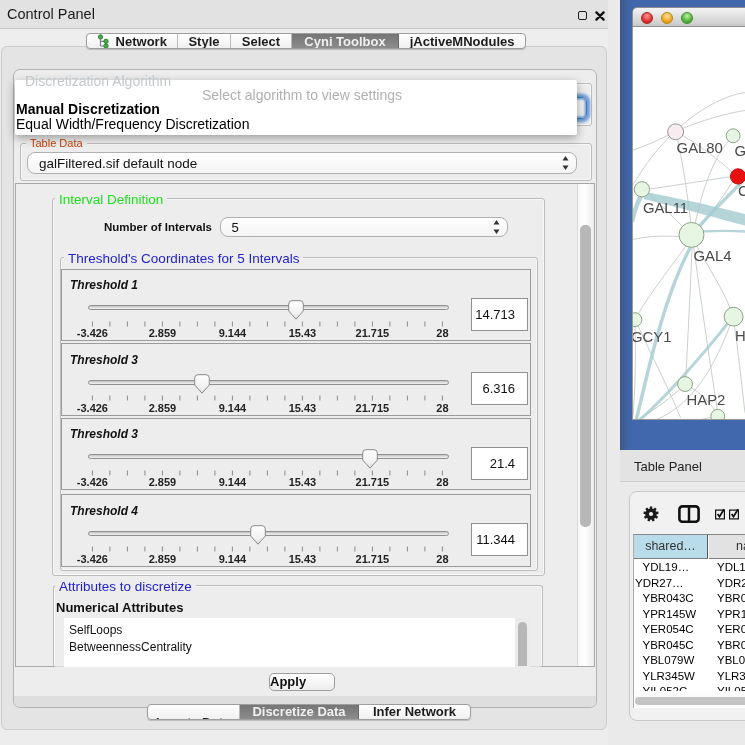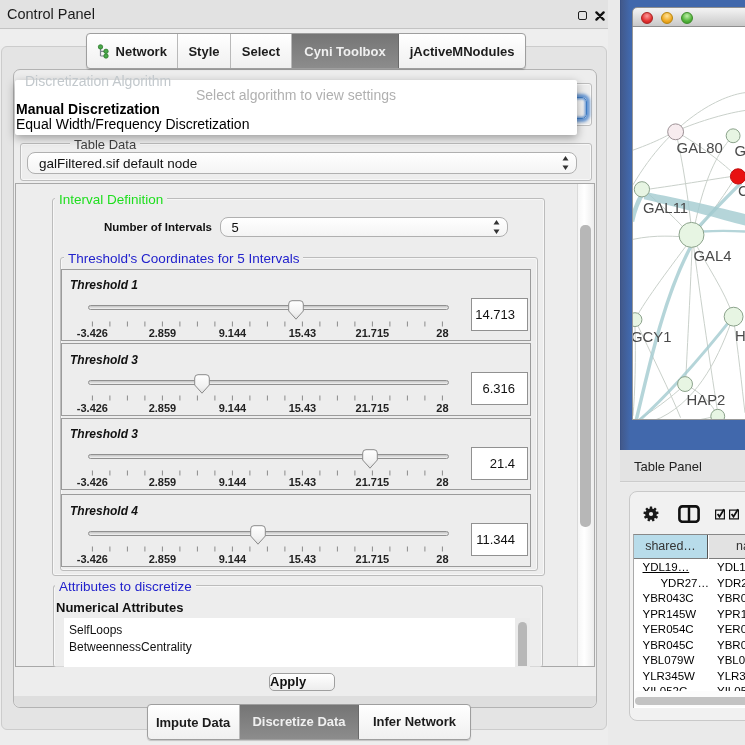--- a/index.html
+++ b/index.html
@@ -10,21 +10,21 @@
 
 
 #cpbar { left:0; top:0; width:616px; height:29px; background:#e2e2e2;
   border-bottom:1px solid #c3c3c3; }
 #cpbar .t { position:absolute; left:7px; top:6px; font-size:14.5px; color:#1a1a1a; }
 #floatbtn { position:absolute; left:578px; top:11px; width:9px; height:9px;
   border:1.5px solid #1d1d1d; border-radius:2px; }
 
 
 .seg { display:flex; border:1px solid #9e9e9e; border-radius:4px;
-  background:linear-gradient(#ffffff,#f0f0f0); height:36px; overflow:hidden;
+  background:linear-gradient(#ffffff,#f0f0f0); height:16px; overflow:hidden;
   box-shadow:0 1px 1px rgba(0,0,0,.18);text-align:center; }
 .seg .s { display:flex; align-items:center; justify-content:center;
   font-size:13px; font-weight:bold; color:#1c1c1c; border-right:1px solid #b9b9b9;
   white-space:nowrap; }
 .seg .s:last-child { border-right:none; }
 .seg .sel { background:linear-gradient(#757575,#8c8c8c); color:#f0f0f0;
   border-right:1px solid #6a6a6a; }
 
 
 #outer { left:1px; top:46px; width:606px; height:684px; background:#e4e4e4;
@@ -109,33 +109,33 @@
 </div>
 
 <div class="group" style="left:20px; top:83px; width:572px; height:43px;"></div>
 <div class="abs" style="left:25px; top:73px; font-size:14px; color:#c2c8cc; z-index:6;">Discretization Algorithm</div>
 <div class="combo" style="left:27px; top:97px; width:560px; height:22px;
   background:linear-gradient(#f6f6f6,#ededed);
   box-shadow:0 0 3px 2.5px rgba(70,130,205,.8), inset 0 0 2px 1.5px rgba(70,130,205,.7);
   border-color:#3f7cc3; border-radius:5px;"></div>
 
 <div class="group" style="left:20px; top:143px; width:572px; height:38px;">
-  <span class="gtitle" style="left:5px; font-size:13px; color:#404040;margin-left:44px;">Table Data</span>
+  <span class="gtitle" style="left:5px; font-size:11px; color:#c2410c;">Table Data</span>
 </div>
 <div class="combo" style="left:27px; top:152px; width:550px; height:22px;">
   <span class="ct" style="font-size:13.5px;">galFiltered.sif default node</span>
   <svg class="arr" viewBox="0 0 7 14">
       <path d="M3.5 0 L6.5 4.5 H0.5 Z M3.5 14 L0.5 9.5 H6.5 Z" fill="#333"></path>
     </svg>
 </div>
 
 <div class="abs" style="left:15px; top:80px; width:562px; height:55px;
   background:#ffffff; border-radius:2px;
   box-shadow:0 3px 10px rgba(0,0,0,.35);"></div>
-<div class="abs" style="left:15px; top:86.5px; width:562px; text-align:center; font-size:14px; color:#b0b0b0;">Select algorithm to view settings</div>
+<div class="abs" style="left:21px; top:86.5px; width:562px; text-align:center; font-size:14px; color:#b0b0b0;">Select algorithm to view settings</div>
 <div class="abs" style="left:16px; top:100.5px; font-size:14px; font-weight:bold; color:#000;">Manual Discretization</div>
 <div class="abs" style="left:16px; top:115.5px; font-size:14px; color:#000;">Equal Width/Frequency Discretization</div>
 
 <div class="abs" id="subpanel" style="left:15px; top:183px; width:580px; height:484px;
   border:1px solid #a8a8a8; background:#ededed;"></div>
 <div class="vscroll" style="left:577px; top:184px; width:17px; height:482px;"></div>
 <div class="vthumb" style="left:580px; top:225px; width:11px; height:302px;"></div>
 
 <div class="group" style="left:52px; top:198px; width:493px; height:378px;">
   <span class="gtitle" style="left:2px; color:#1ede1e;">Interval Definition</span>
@@ -440,22 +440,22 @@
 
 <div class="abs" style="left:633px; top:534px; width:112px; height:174px; background:#fff;
   border-top:1px solid #888; border-left:1px solid #aaa; overflow:hidden;">
   <div style="position:absolute; left:0; top:0; width:74px; height:23.5px; background:#b8dcea;
     border-bottom:1px solid #7d7d7d; border-right:1px solid #555; text-align:center;
     font-size:12.5px; color:#333; line-height:23px;">shared…</div>
   <div style="position:absolute; left:75px; top:0; width:120px; height:23.5px; background:#e2e2e2;
     border-bottom:1px solid #7d7d7d; font-size:12.5px; color:#333; line-height:23px;
     padding-left:27px;">name</div>
   <div id="rows" style="position:absolute; left:0; top:25px; font-size:11.5px; color:#000;">
-<div style="height:15.5px; line-height:15px; white-space:nowrap;"><span style="display:inline-block; width:75px; padding-left:8.5px; box-sizing:border-box;text-decoration:underline;">YDL19…</span><span style="display:inline-block; padding-left:8px;">YDL194W</span></div>
-<div style="height:15.5px; line-height:15px; white-space:nowrap;"><span style="display:inline-block; width:75px; padding-left:1px; box-sizing:border-box;text-align:right;">YDR27…</span><span style="display:inline-block; padding-left:8px;">YDR277C</span></div>
+<div style="height:15.5px; line-height:15px; white-space:nowrap;"><span style="display:inline-block; width:75px; padding-left:8.5px; box-sizing:border-box;">YDL19…</span><span style="display:inline-block; padding-left:8px;">YDL194W</span></div>
+<div style="height:15.5px; line-height:15px; white-space:nowrap;"><span style="display:inline-block; width:75px; padding-left:1px; box-sizing:border-box;">YDR27…</span><span style="display:inline-block; padding-left:8px;">YDR277C</span></div>
 <div style="height:15.5px; line-height:15px; white-space:nowrap;"><span style="display:inline-block; width:75px; padding-left:8.5px; box-sizing:border-box;">YBR043C</span><span style="display:inline-block; padding-left:8px;">YBR043C</span></div>
 <div style="height:15.5px; line-height:15px; white-space:nowrap;"><span style="display:inline-block; width:75px; padding-left:8.5px; box-sizing:border-box;">YPR145W</span><span style="display:inline-block; padding-left:8px;">YPR145W</span></div>
 <div style="height:15.5px; line-height:15px; white-space:nowrap;"><span style="display:inline-block; width:75px; padding-left:8.5px; box-sizing:border-box;">YER054C</span><span style="display:inline-block; padding-left:8px;">YER054C</span></div>
 <div style="height:15.5px; line-height:15px; white-space:nowrap;"><span style="display:inline-block; width:75px; padding-left:8.5px; box-sizing:border-box;">YBR045C</span><span style="display:inline-block; padding-left:8px;">YBR045C</span></div>
 <div style="height:15.5px; line-height:15px; white-space:nowrap;"><span style="display:inline-block; width:75px; padding-left:8.5px; box-sizing:border-box;">YBL079W</span><span style="display:inline-block; padding-left:8px;">YBL079W</span></div>
 <div style="height:15.5px; line-height:15px; white-space:nowrap;"><span style="display:inline-block; width:75px; padding-left:8.5px; box-sizing:border-box;">YLR345W</span><span style="display:inline-block; padding-left:8px;">YLR345W</span></div>
 <div style="height:15.5px; line-height:15px; white-space:nowrap;"><span style="display:inline-block; width:75px; padding-left:8.5px; box-sizing:border-box;">YIL052C</span><span style="display:inline-block; padding-left:8px;">YIL052C</span></div>
 </div>
 </div>
 <div class="abs" style="left:634px; top:691px; width:111px; height:16px; background:#fcfcfc;"></div>

